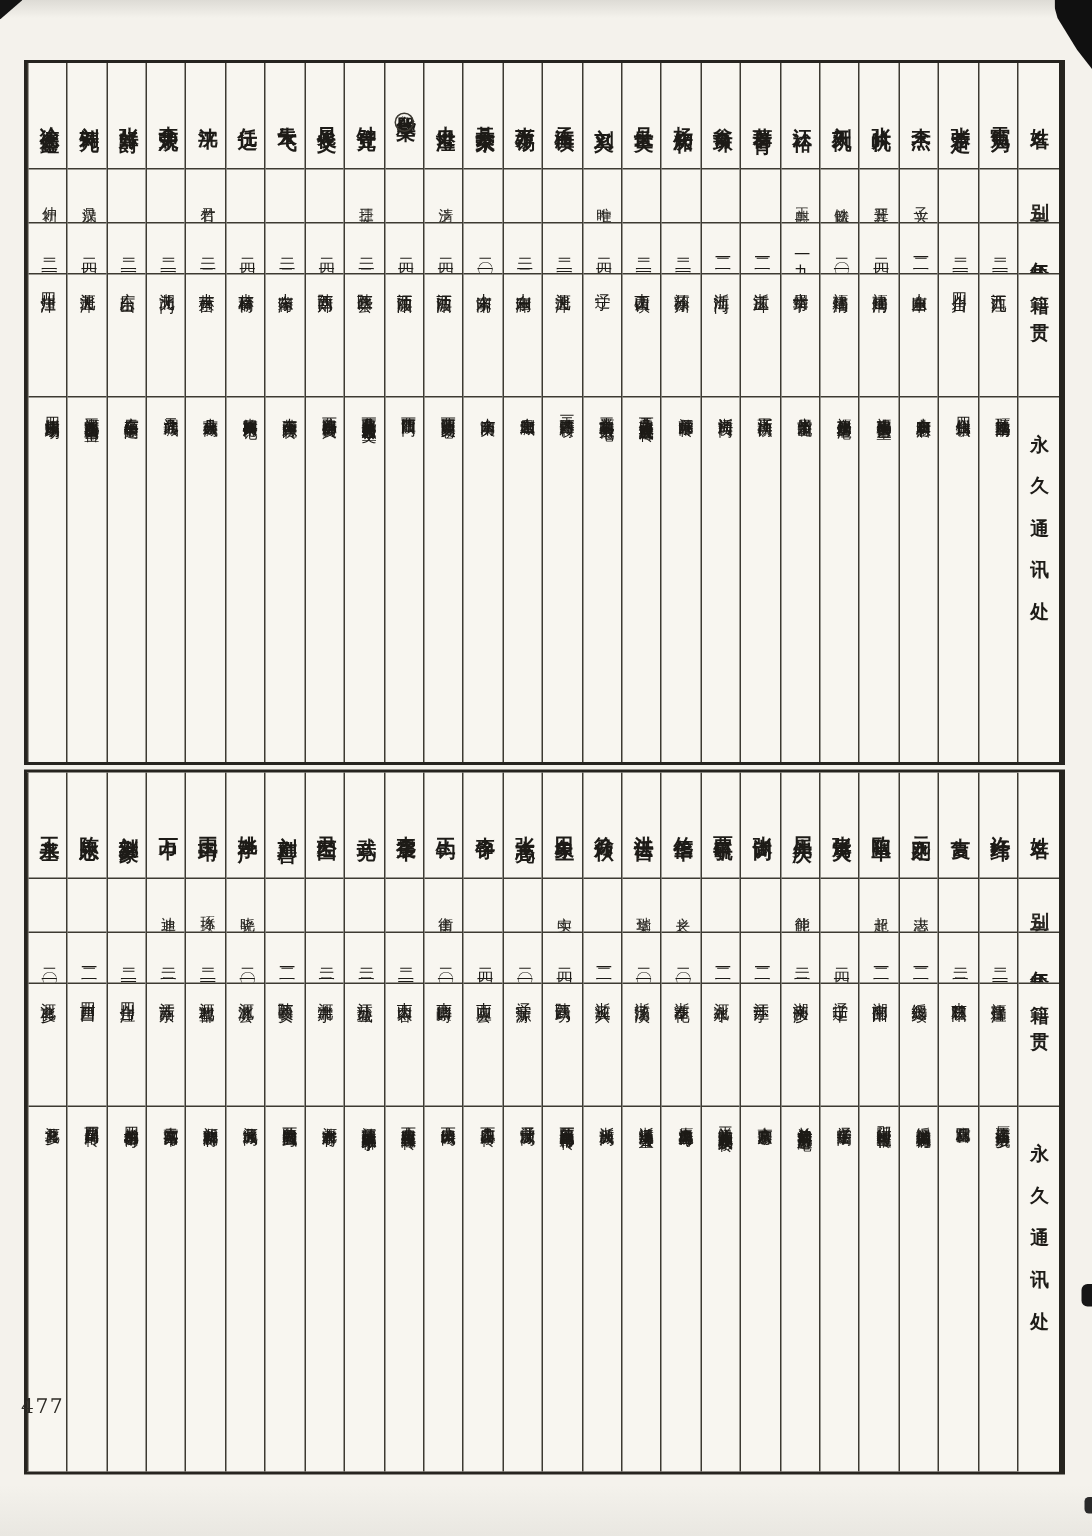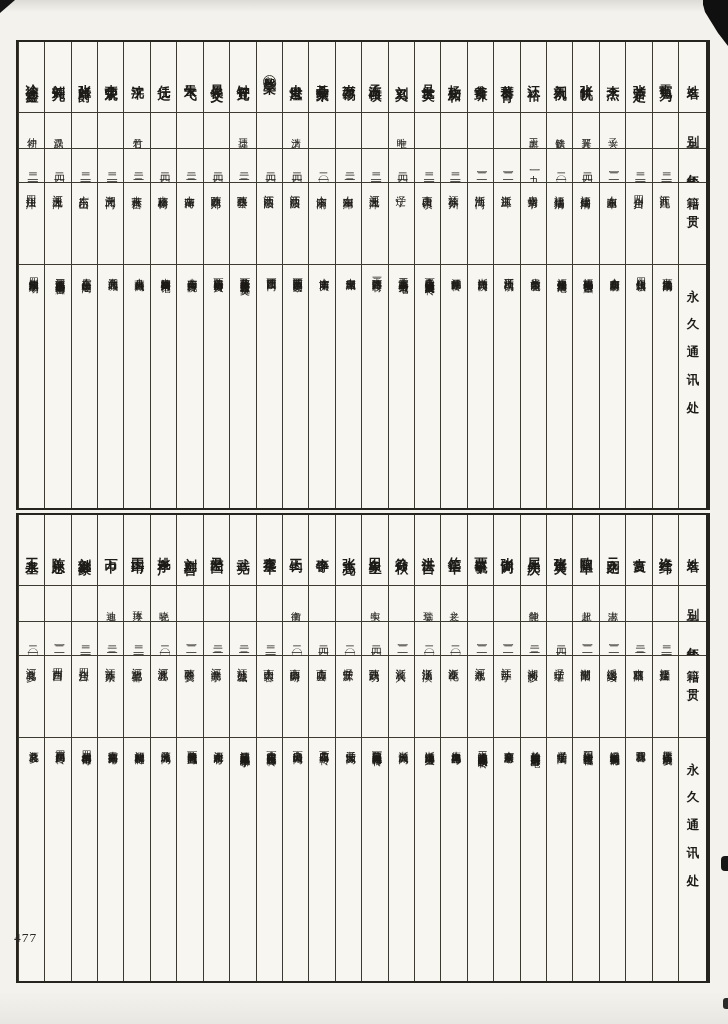--- a/index.html
+++ b/index.html
@@ -28,21 +28,21 @@
   .note{margin-top:3px;width:11px;height:11px;border:1px solid #3d3a32;border-radius:50%;
         font-size:7px;line-height:10px;text-align:center;writing-mode:horizontal-tb;font-weight:400;}
   .note:empty{display:none;}
   .lbl{font-size:12.5px;font-weight:600;}
   .sp-name{letter-spacing:16px;}
   .sp-alias{letter-spacing:6px;}
   .sp-age{letter-spacing:4px;}
   .sp-native{letter-spacing:18px;}
   .c-addr-lbl{height:229px;display:flex;align-items:flex-start;justify-content:center;border-bottom:none;padding-top:14px;}
   .sp-addr{letter-spacing:28px;}
-  .pageno{position:absolute;left:14px;top:930px;font-size:13.5px;letter-spacing:1px;color:#2c2a25;font-family:Liberation Serif, serif;}
+  .pageno{position:absolute;left:14px;top:930px;font-size:13.5px;letter-spacing:1px;color:#2c2a25;}
   .mark-tl{position:absolute;left:0;top:0;width:15px;height:13px;background:#141414;
            clip-path:polygon(0 0,100% 0,0 100%);}
   .mark-tr{position:absolute;right:0;top:0;width:25px;height:46px;background:#101010;
            clip-path:polygon(20% 0,100% 0,100% 100%,60% 72%,8% 26%,0 10%,0 0);}
   .mark-r{position:absolute;right:0;top:856px;width:7px;height:15px;background:#161616;border-radius:4px 0 0 4px;}
   .mark-br{position:absolute;right:0;top:998px;width:5px;height:11px;background:#2a2a2a;border-radius:3px 0 0 3px;}
 </style>
 </head>
 <body>
 

